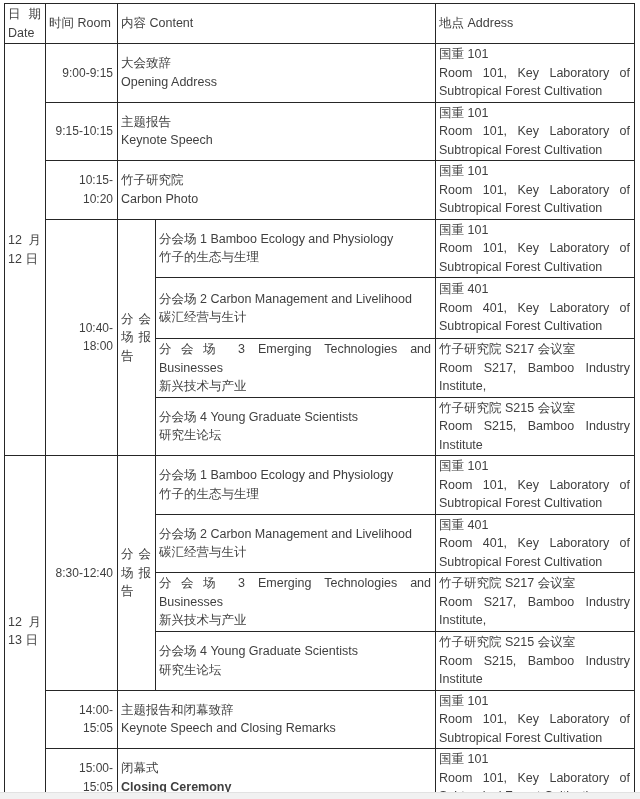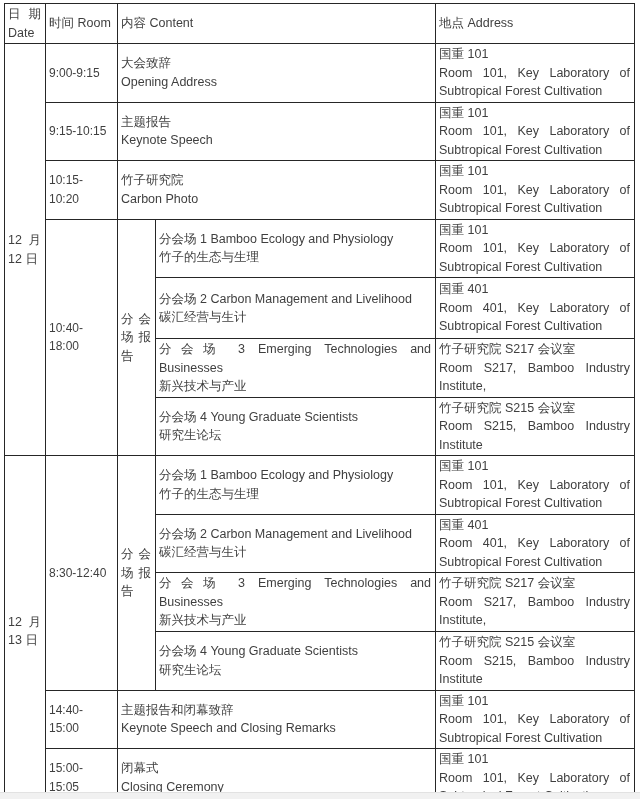--- a/index.html
+++ b/index.html
@@ -26,29 +26,29 @@
   td {
     border: 1px solid #262626;
     vertical-align: middle;
     padding: 1px 4px 1px 3px;
     font-size: 12.5px;
     line-height: 18.5px;
     text-align: justify;
     overflow: hidden;
   }
   td.time {
-    text-align: left;
+    text-align: right;
     white-space: pre-line;
     font-size: 12px;
   }
   td.date, td.slabel {
     text-align: justify;
   }
   .ln { display: block; }
-  .bold { font-weight: normal; }
+  .bold { font-weight: bold; }
   .page-bottom-edge {
     position: absolute;
     left: 0;
     top: 792px;
     width: 640px;
     height: 7px;
     background: #f1f1f1;
     border-top: 1px solid #e2e2e2;
   }
 </style>
@@ -197,21 +197,21 @@
       <span class="ln">分会场 4 Young Graduate Scientists</span>
       <span class="ln">研究生论坛</span>
     </td>
     <td>
       <span class="ln">竹子研究院 S215 会议室</span>
       <span class="ln">Room S215, Bamboo Industry Institute</span>
     </td>
   </tr>
 
   <tr style="height:56px">
-    <td class="time">14:40-15:00</td>
+    <td class="time">14:00-15:05</td>
     <td colspan="2">
       <span class="ln">主题报告和闭幕致辞</span>
       <span class="ln">Keynote Speech and Closing Remarks</span>
     </td>
     <td>
       <span class="ln">国重 101</span>
       <span class="ln">Room 101, Key Laboratory of Subtropical Forest Cultivation</span>
     </td>
   </tr>
 

